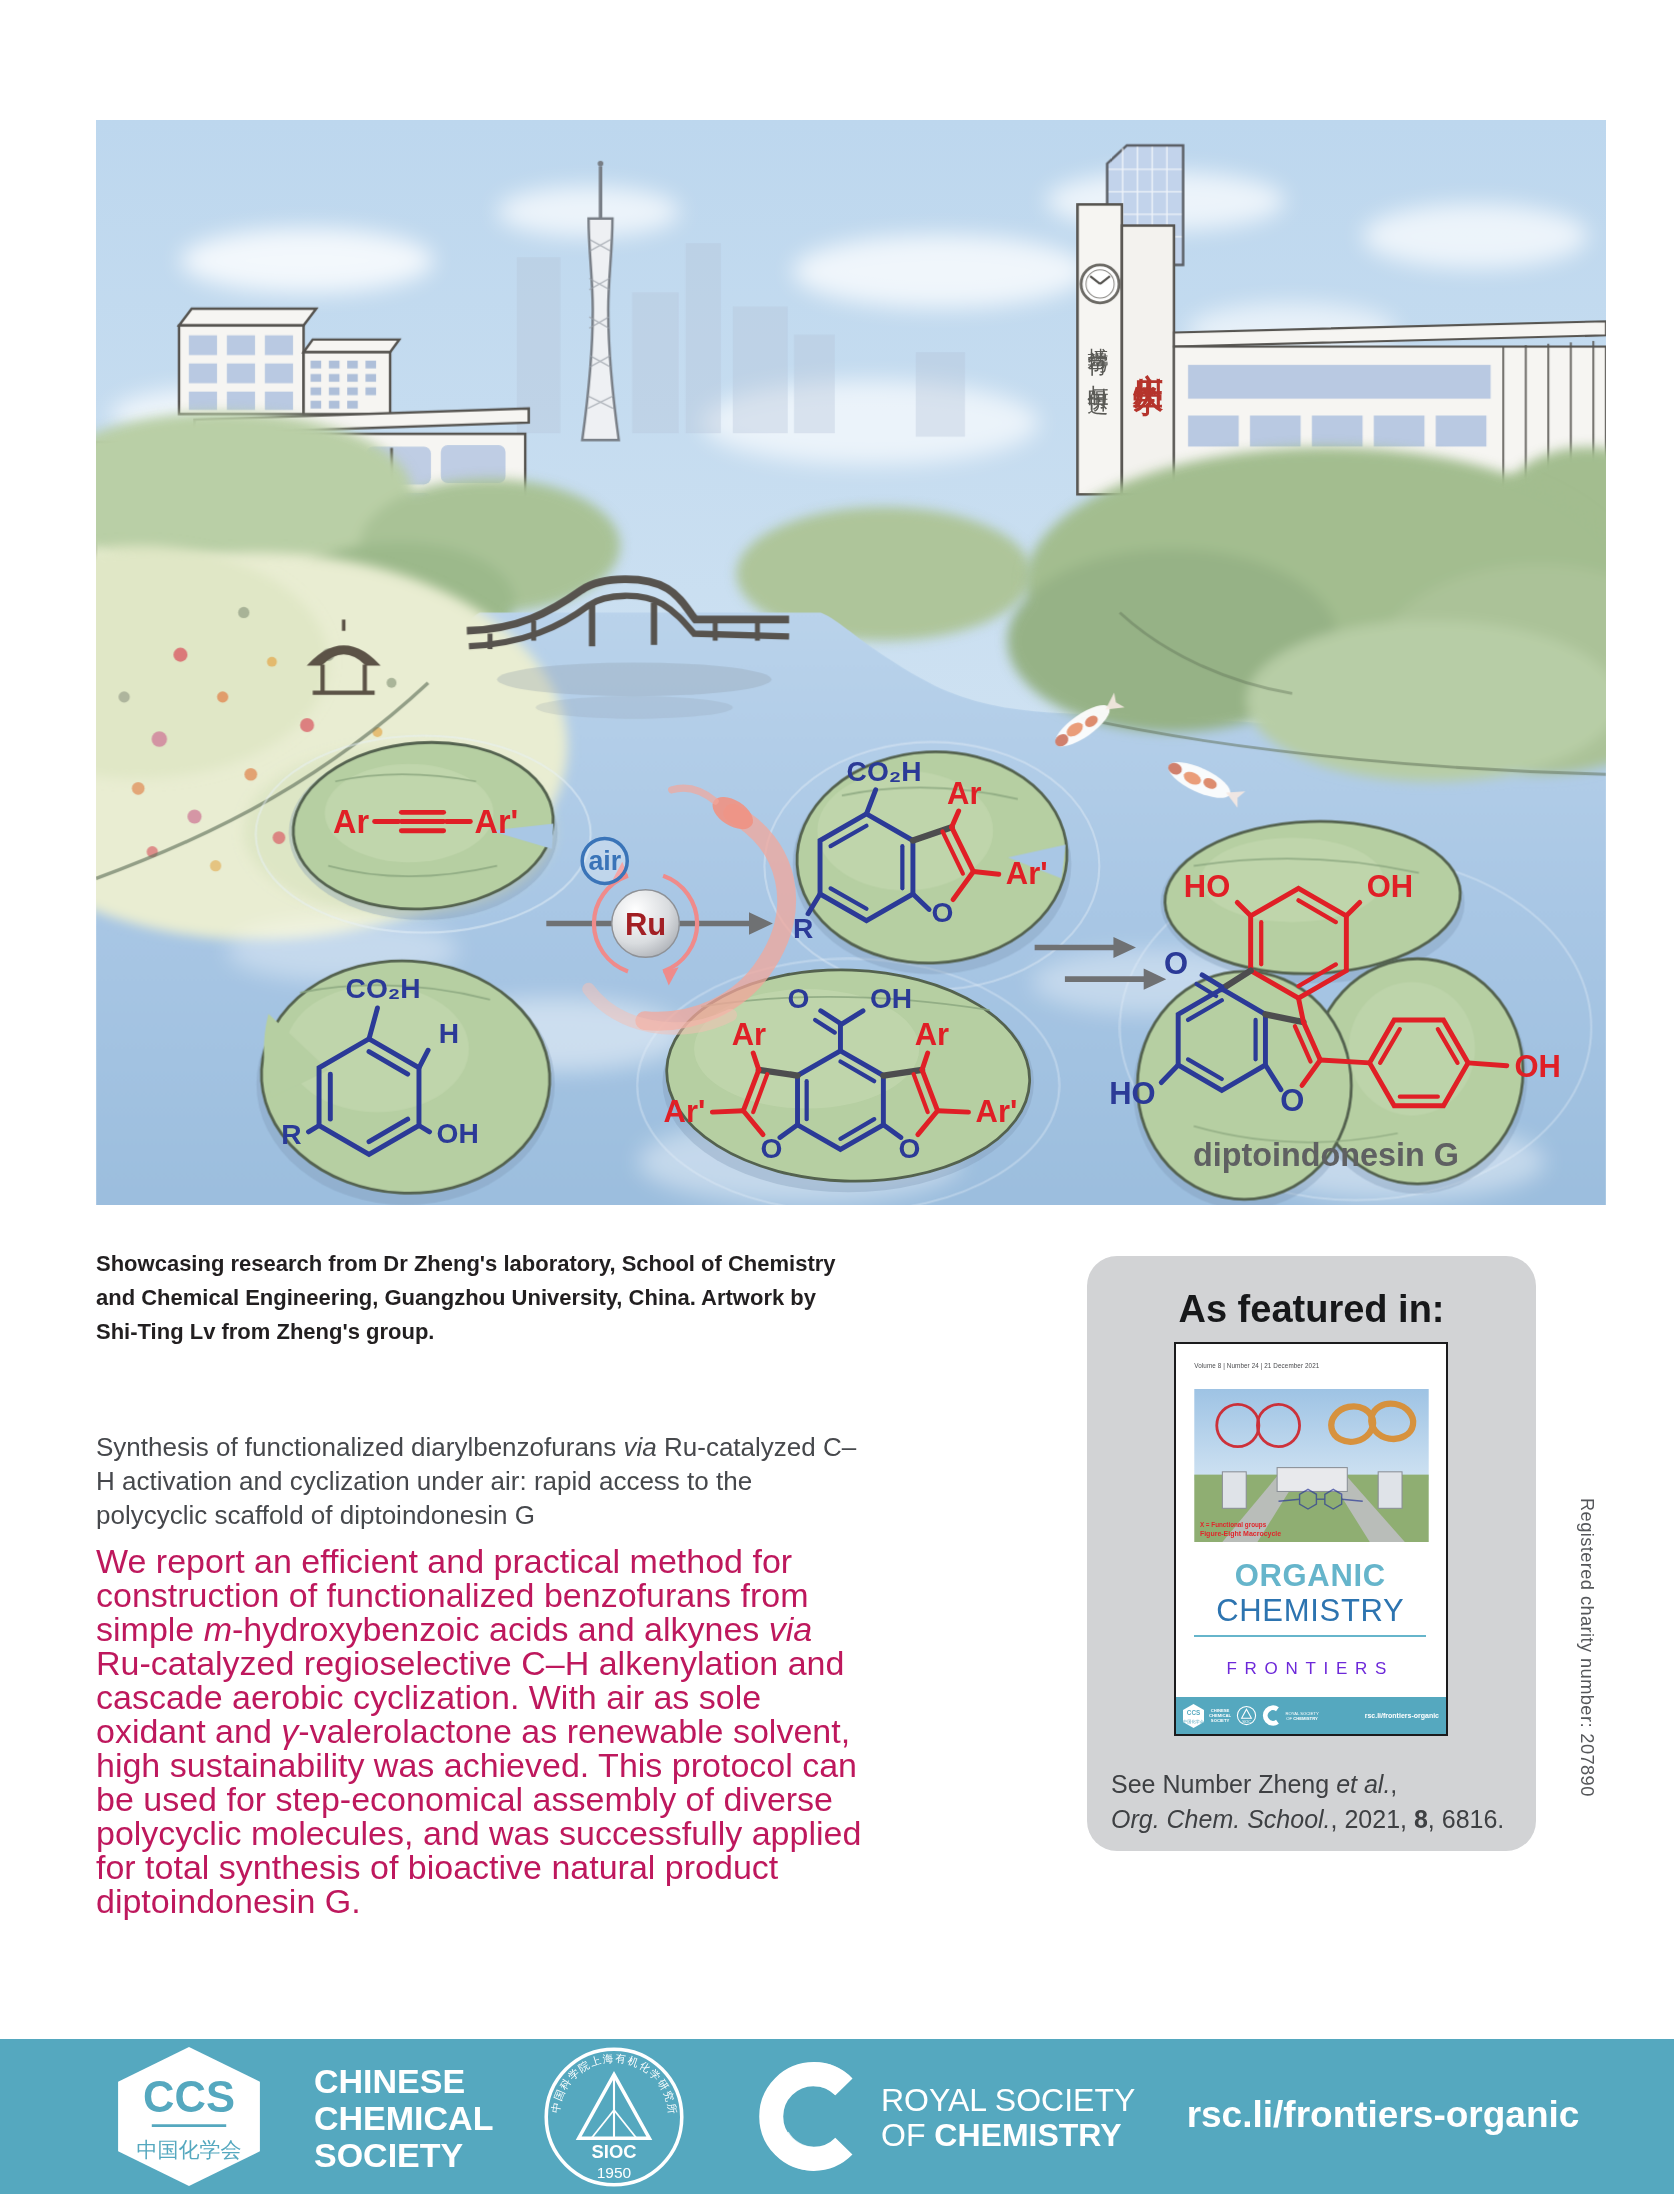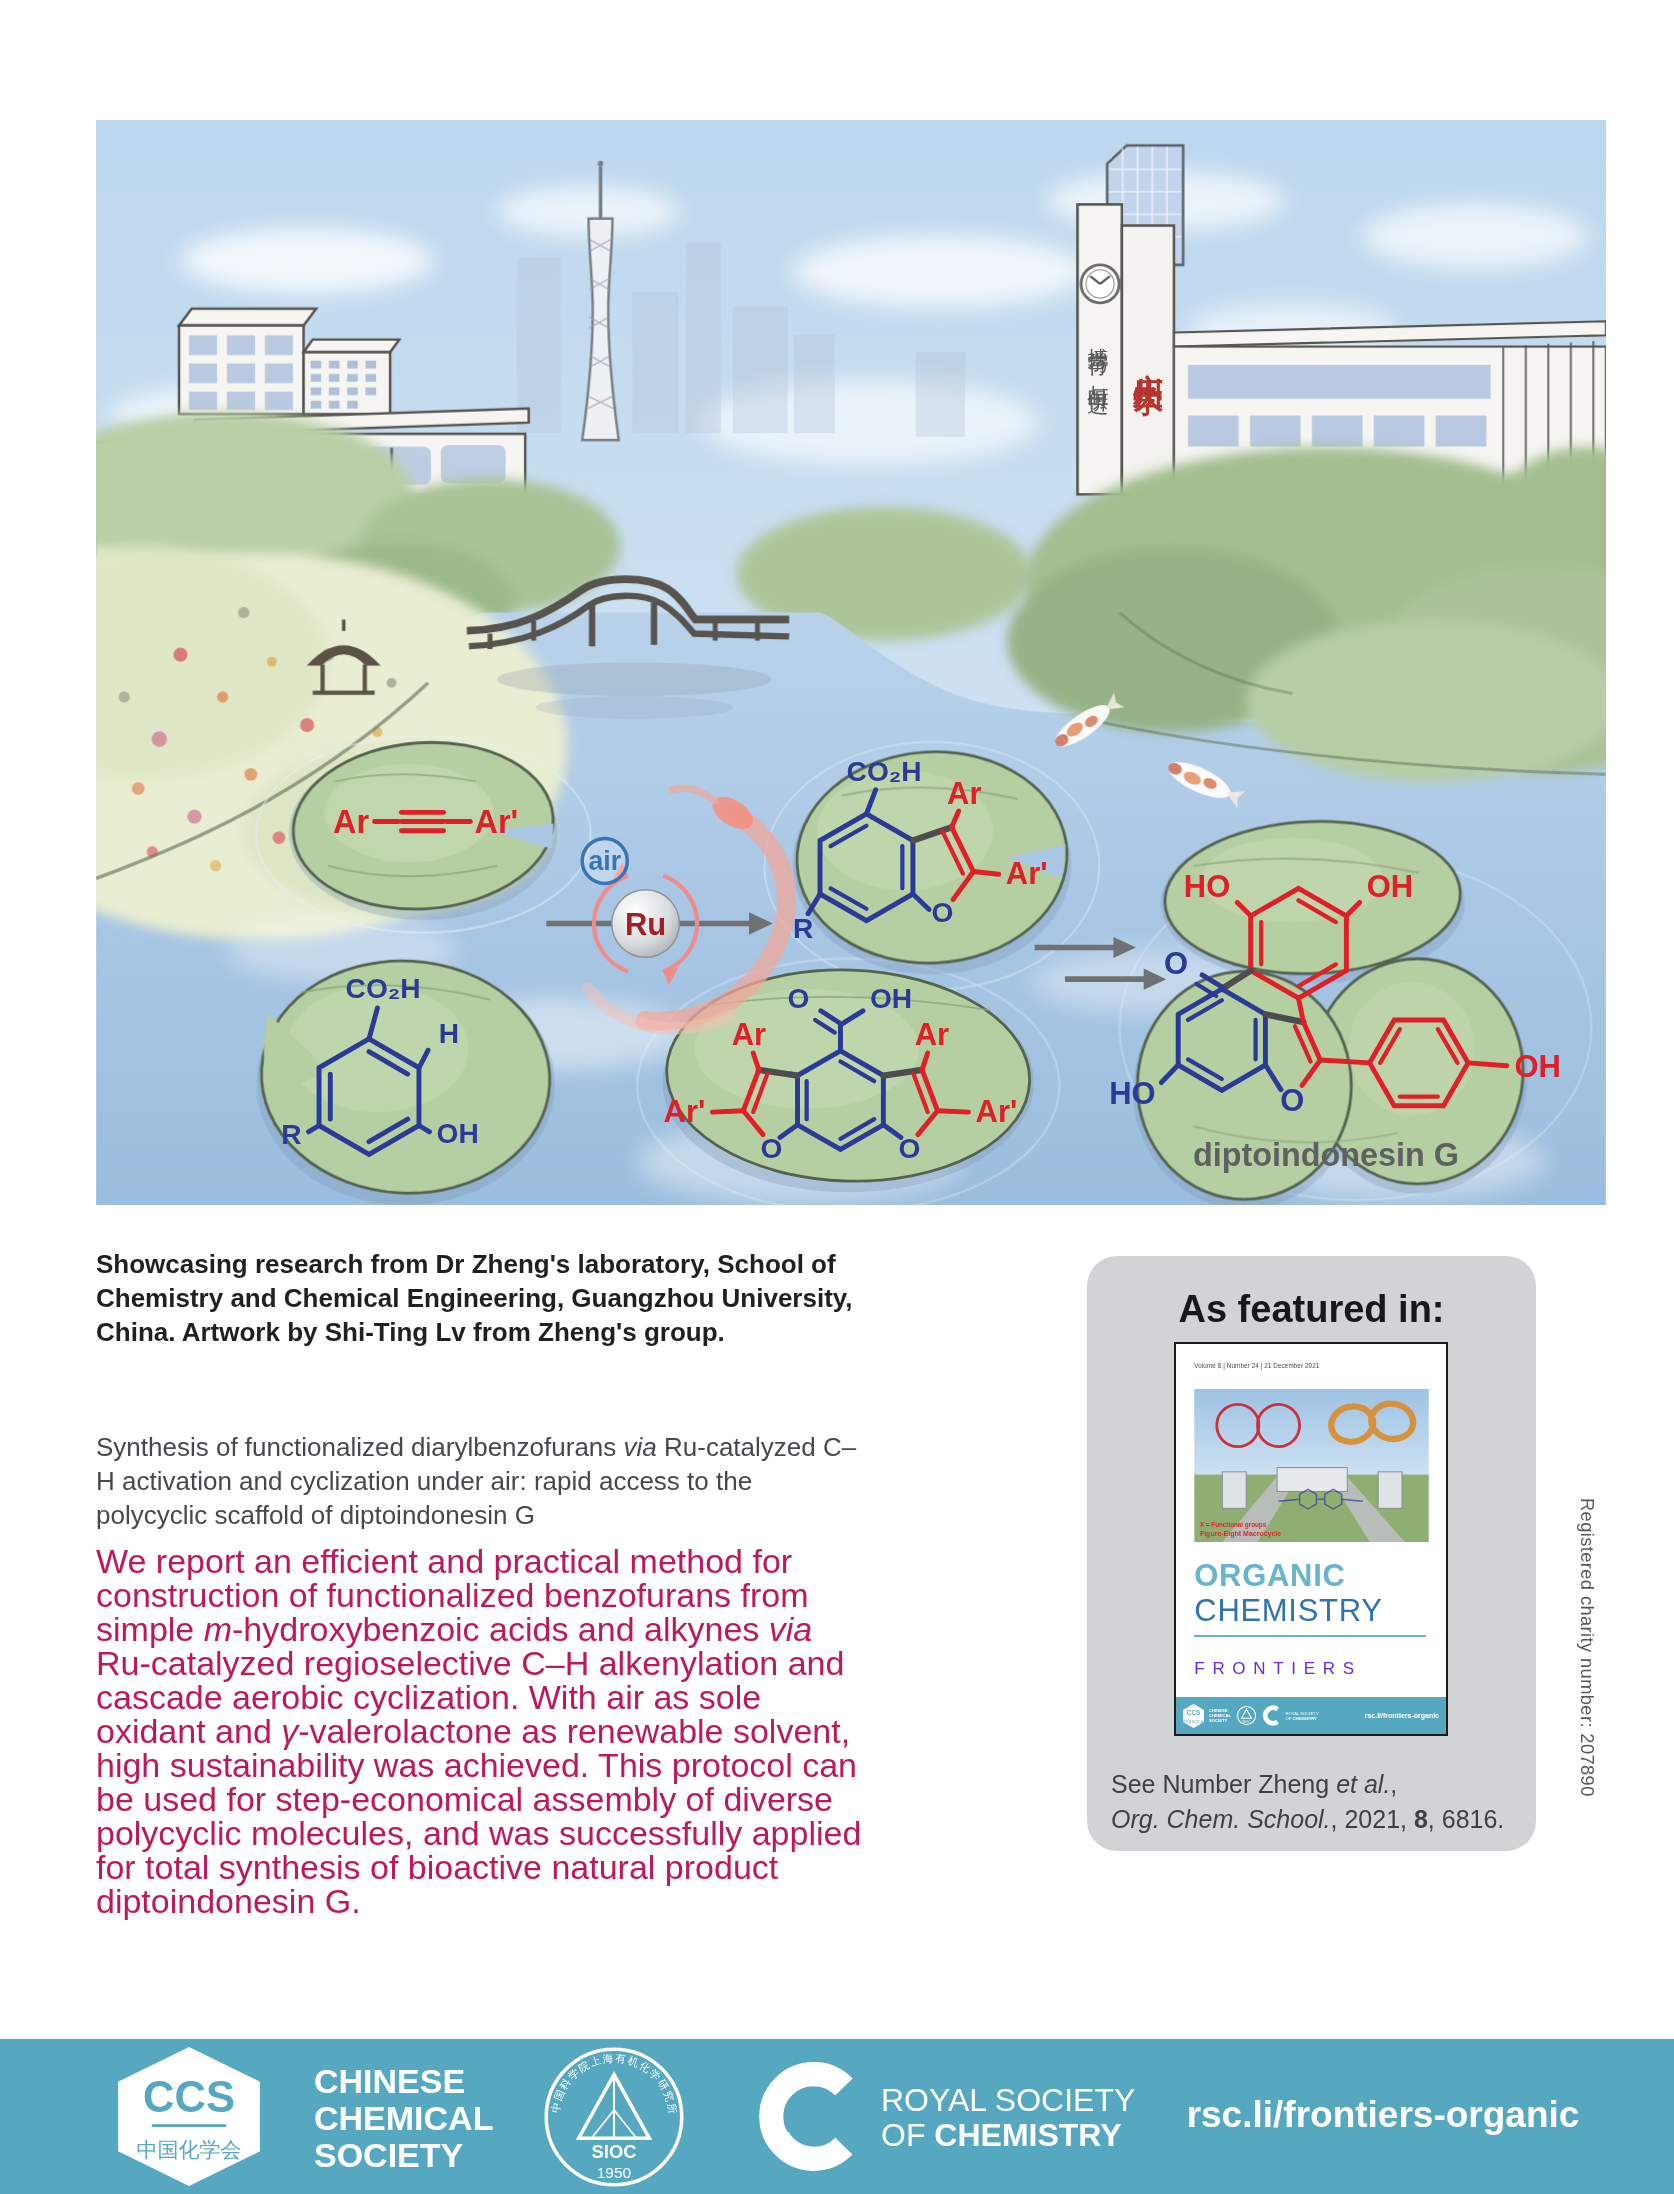--- a/index.html
+++ b/index.html
@@ -8,34 +8,34 @@
   .abs{position:absolute;}
   .it{font-style:italic;}
   .bd{font-weight:bold;}
 
   
   #artwork{left:96px;top:120px;width:1510px;height:1085px;overflow:hidden;}
   #artwork svg{display:block;}
   .vtext{writing-mode:vertical-rl;text-orientation:upright;line-height:1;}
 
   
-  #showcase{left:96px;top:1247px;width:764px;font-size:26px;line-height:34px;
+  #showcase{left:96px;top:1247px;width:764px;font-size:22px;line-height:34px;
             font-weight:bold;color:#221f20;}
   #article-title{left:96px;top:1430px;width:764px;font-size:26px;line-height:34px;
             color:#46484c;}
   #abstract{left:96px;top:1544px;width:767px;font-size:34px;line-height:34px;
             color:#be185d;}
 
   
   #featured-box{left:1087px;top:1256px;width:449px;height:595px;background:#d2d3d5;
             border-radius:30px;}
   #featured-heading{width:100%;text-align:center;margin-top:32px;font-size:38px;
             font-weight:bold;color:#17181a;}
   #cover{left:87px;top:86px;width:274px;height:394px;background:#ffffff;
-            border:2.8px solid #1b1b1d;box-sizing:border-box;}
+            border:2.8px solid #1b1b1d;box-sizing:border-box;text-align:center;}
   #cover-volume{left:18.3px;top:18.3px;font-size:6.3px;color:#4a4b4e;letter-spacing:0.1px;}
   #cover-art{left:18.3px;top:45px;width:235px;height:153px;overflow:hidden;}
   #cover-journal{left:18.3px;top:215px;}
   .j1{font-size:31px;font-weight:bold;color:#66b5cb;letter-spacing:0.7px;line-height:34px;}
   .j2{font-size:31px;color:#2d74b0;letter-spacing:0.7px;line-height:35px;}
   #cover-rule{width:232px;height:0;border-bottom:2.1px solid #66b5cb;margin-top:7px;}
   .j3{font-size:17px;color:#6d28d9;letter-spacing:7.7px;margin-top:22px;}
   #cover-bar{left:0;bottom:0;width:100%;height:37px;background:#55a8bf;display:flex;
             align-items:center;gap:5px;padding:0 7px;box-sizing:border-box;}
   .mini-txt{color:#fff;font-size:4.2px;line-height:5px;font-weight:bold;}

